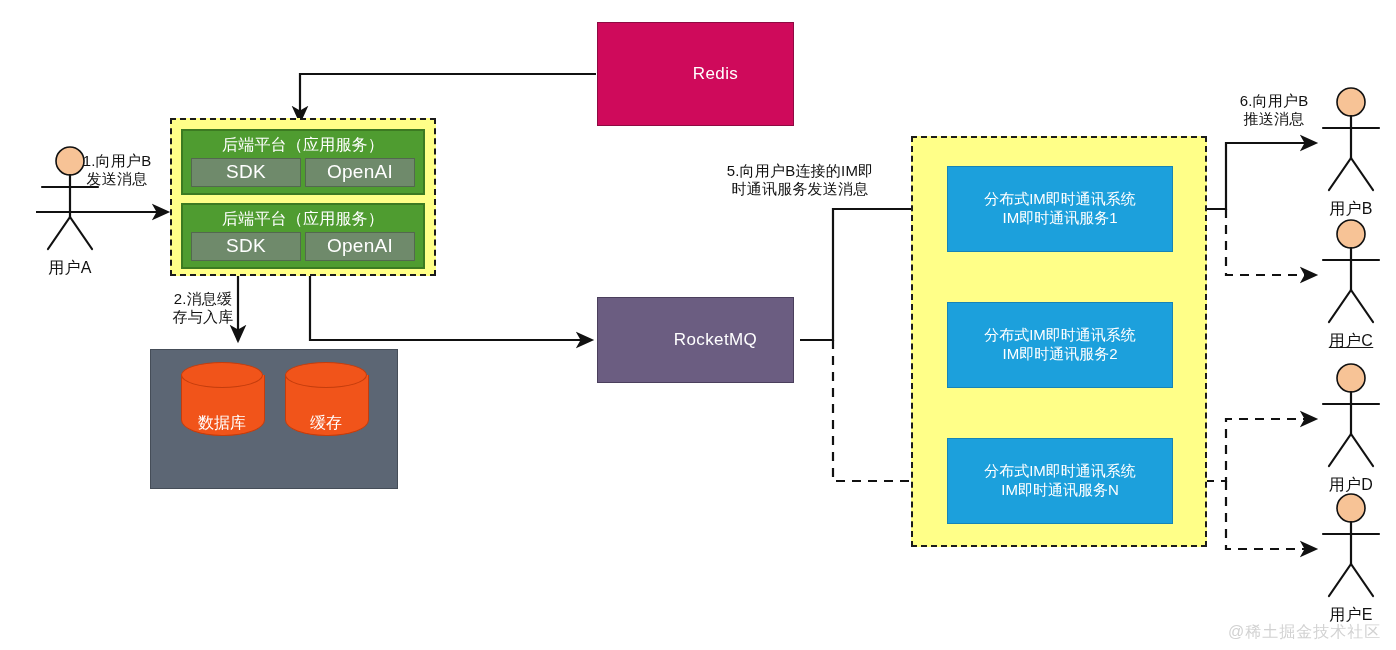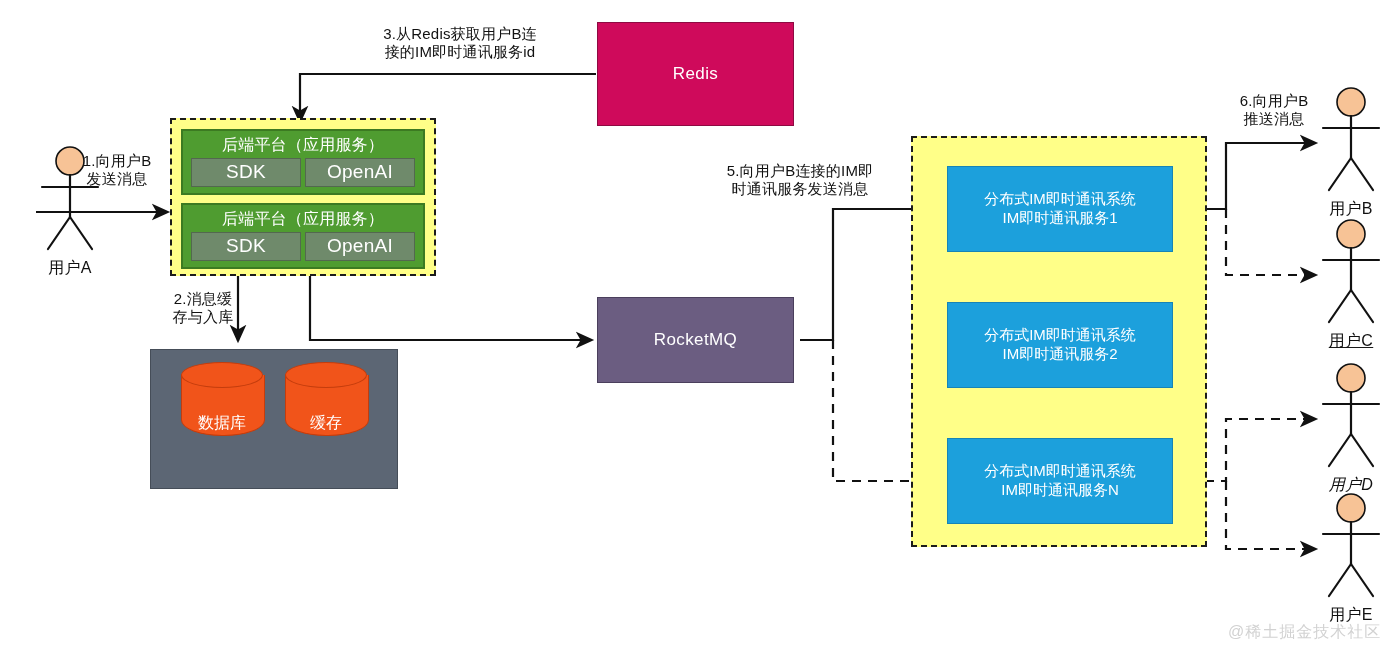--- a/index.html
+++ b/index.html
@@ -27,21 +27,21 @@
   .actor .actor-label {
     font-size: 16px; color: #111; margin-top: 1px; white-space: nowrap;
     letter-spacing: .3px;
   }
 
   
   .boxlabel {
     display: flex; align-items: center; justify-content: center;
     width: 100%; height: 100%;
     text-align: center; color: #ffffff;
-    font-size: 17px; letter-spacing: .4px;
+    font-size: 17px; letter-spacing: .4px; margin-left: 20px;
   }
 
   .redis-box {
     background: #cf0a5b; border: 1px solid #8e0a42;
   }
   .rocketmq-box {
     background: #6b5d81; border: 1px solid #4a3f5c;
   }
 
   
@@ -199,21 +199,21 @@
       <g stroke="#111" stroke-width="2.2" fill="none" stroke-linecap="round">
         <line x1="36" y1="30" x2="36" y2="72"></line>
         <line x1="8" y1="42" x2="64" y2="42"></line>
         <line x1="36" y1="72" x2="14" y2="104"></line>
         <line x1="36" y1="72" x2="58" y2="104"></line>
       </g>
     </svg>
     <div class="actor-label">用户C</div>
   </div>
 
-  <div class="actor" style="left:1308px; top:362px;font-style:italic;">
+  <div class="actor" style="left:1308px; top:362px;">
     <svg class="actor-svg" width="72" height="112" viewBox="0 0 72 112">
       <circle cx="36" cy="16" r="14" fill="#f7c396" stroke="#111" stroke-width="1.6"></circle>
       <g stroke="#111" stroke-width="2.2" fill="none" stroke-linecap="round">
         <line x1="36" y1="30" x2="36" y2="72"></line>
         <line x1="8" y1="42" x2="64" y2="42"></line>
         <line x1="36" y1="72" x2="14" y2="104"></line>
         <line x1="36" y1="72" x2="58" y2="104"></line>
       </g>
     </svg>
     <div class="actor-label">用户D</div>
@@ -294,22 +294,20 @@
       <div>IM即时通讯服务N</div>
     </div>
   </div>
 
   <div class="edge-label el-center" style="left:62px; top:152px; width:110px;">1.向用户B
 发送消息</div>
 
   <div class="edge-label el-center" style="left:166px; top:290px; width:74px;">2.消息缓
 存与入库</div>
 
-  <div class="edge-label el-center" style="left:355px; top:25px; width:210px;">3.从Redis获取用户B连
-接的IM即时通讯服务id</div>
 
 
   <div class="edge-label el-center" style="left:694px; top:162px; width:212px;">5.向用户B连接的IM即
 时通讯服务发送消息</div>
 
   <div class="edge-label el-center" style="left:1222px; top:92px; width:104px;">6.向用户B
 推送消息</div>
 
   <div class="watermark" style="left:1228px; top:622px;">@稀土掘金技术社区</div>
 

